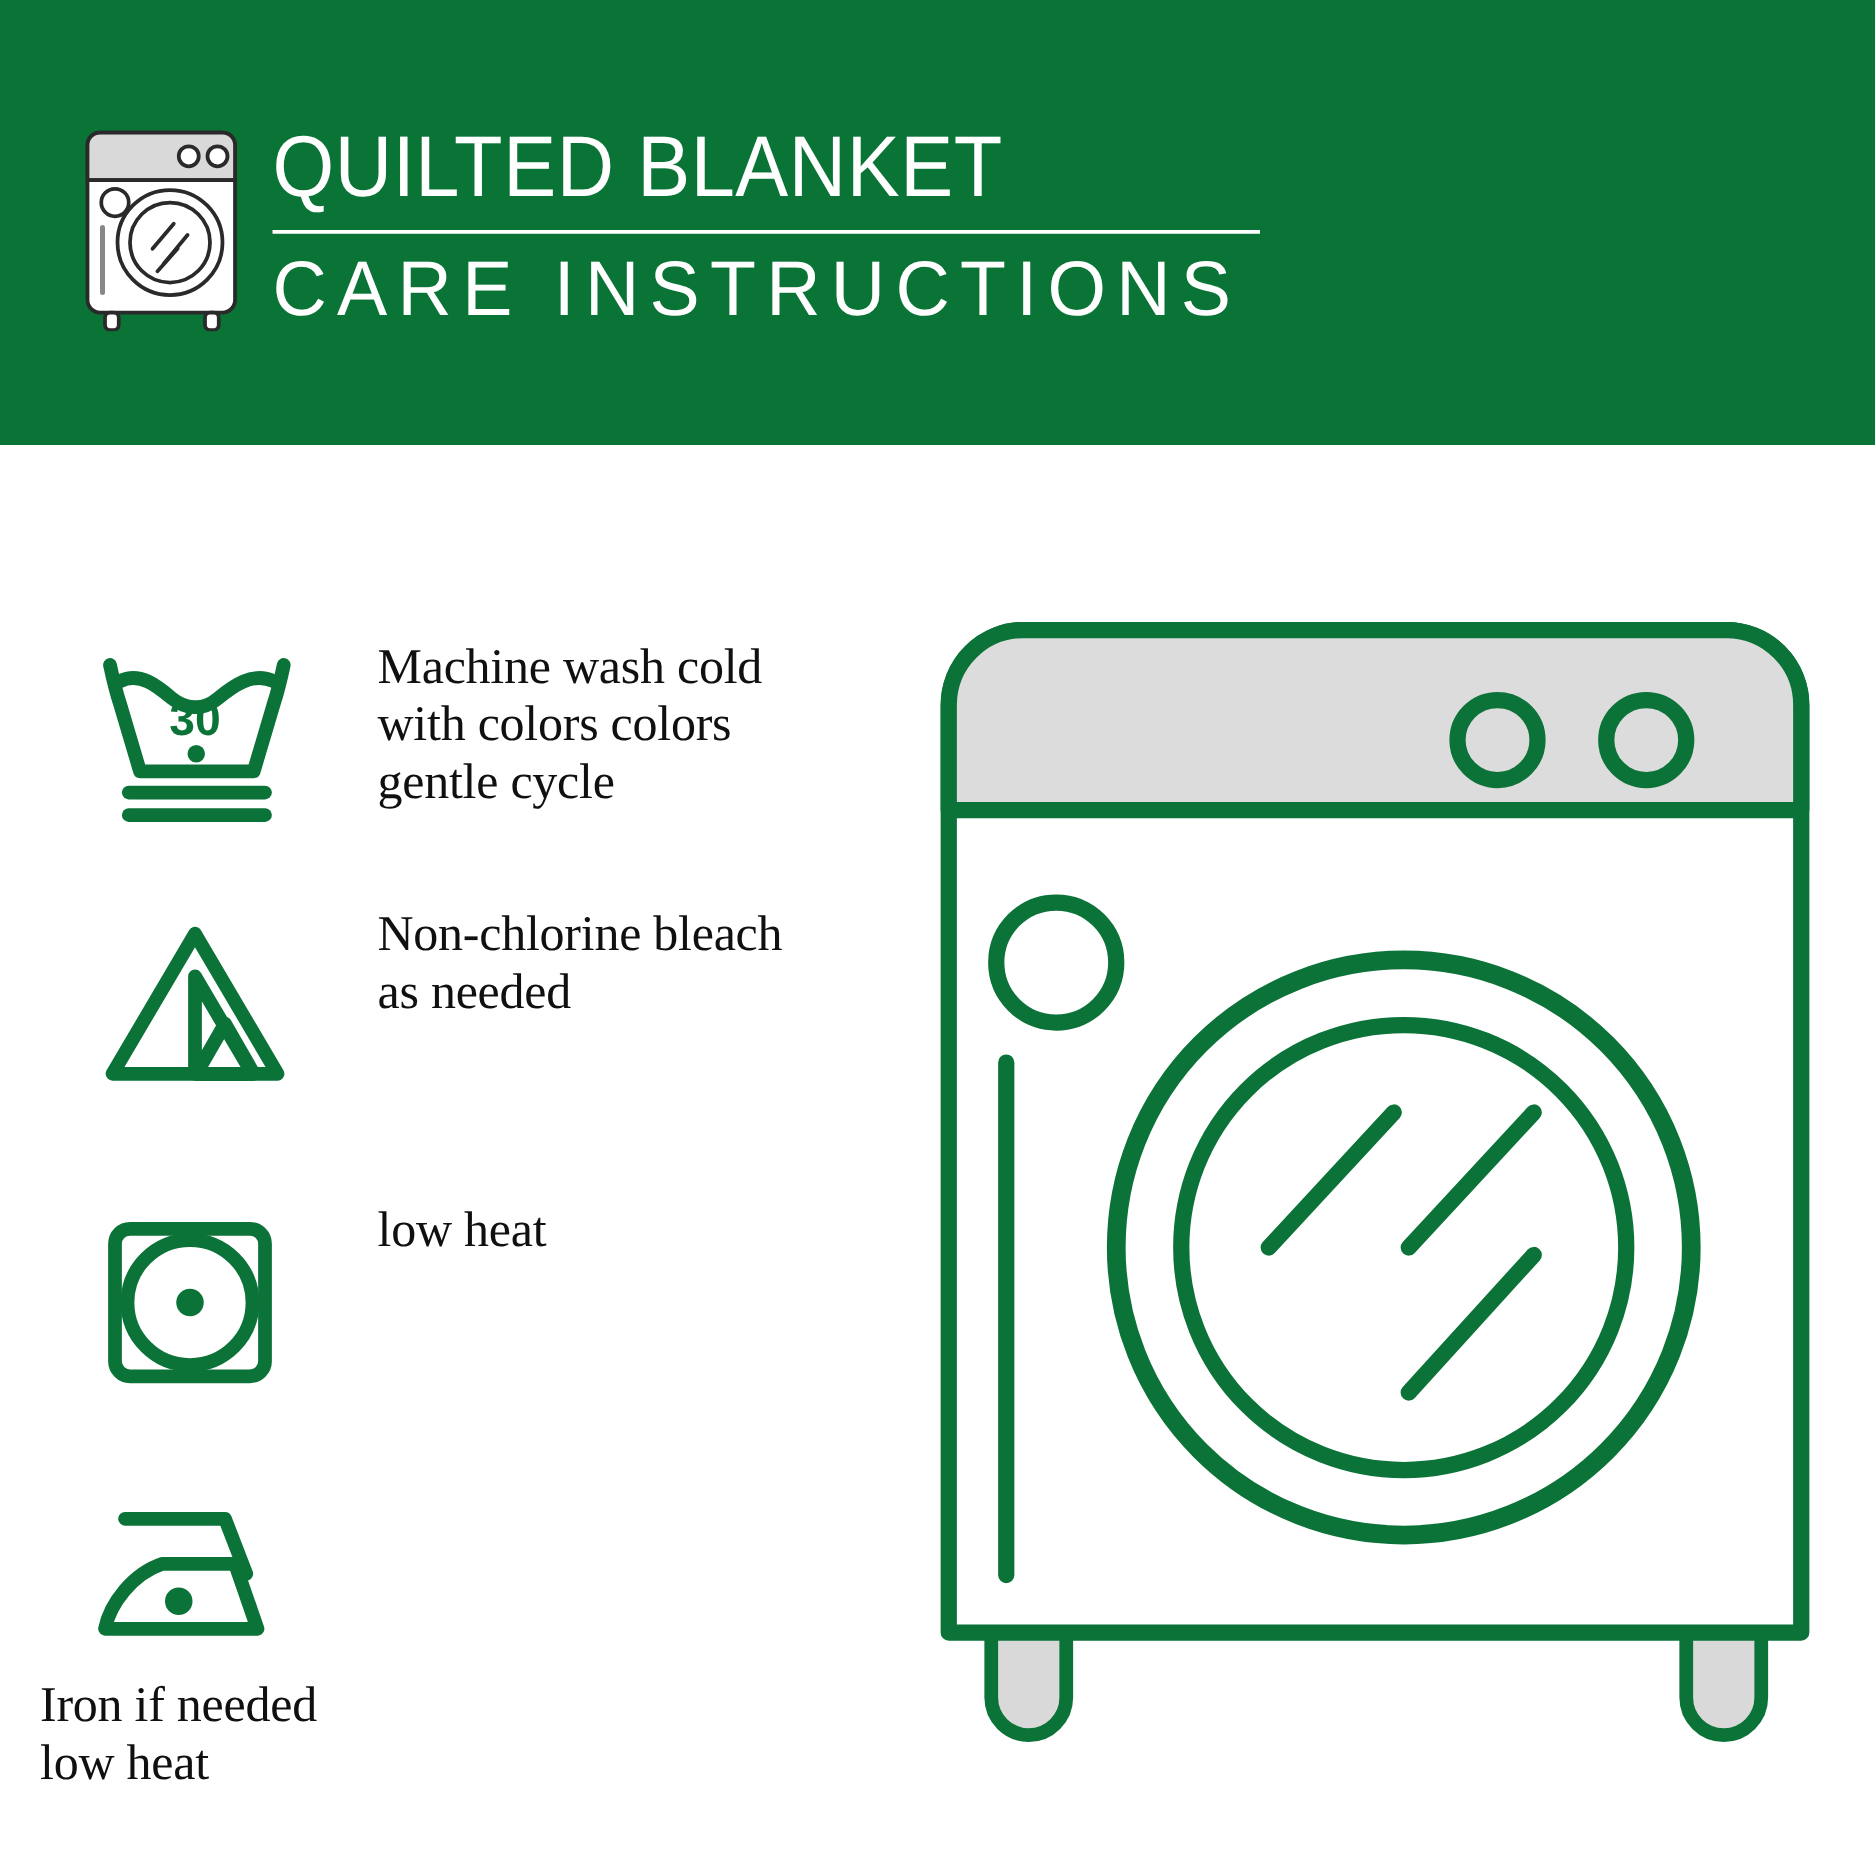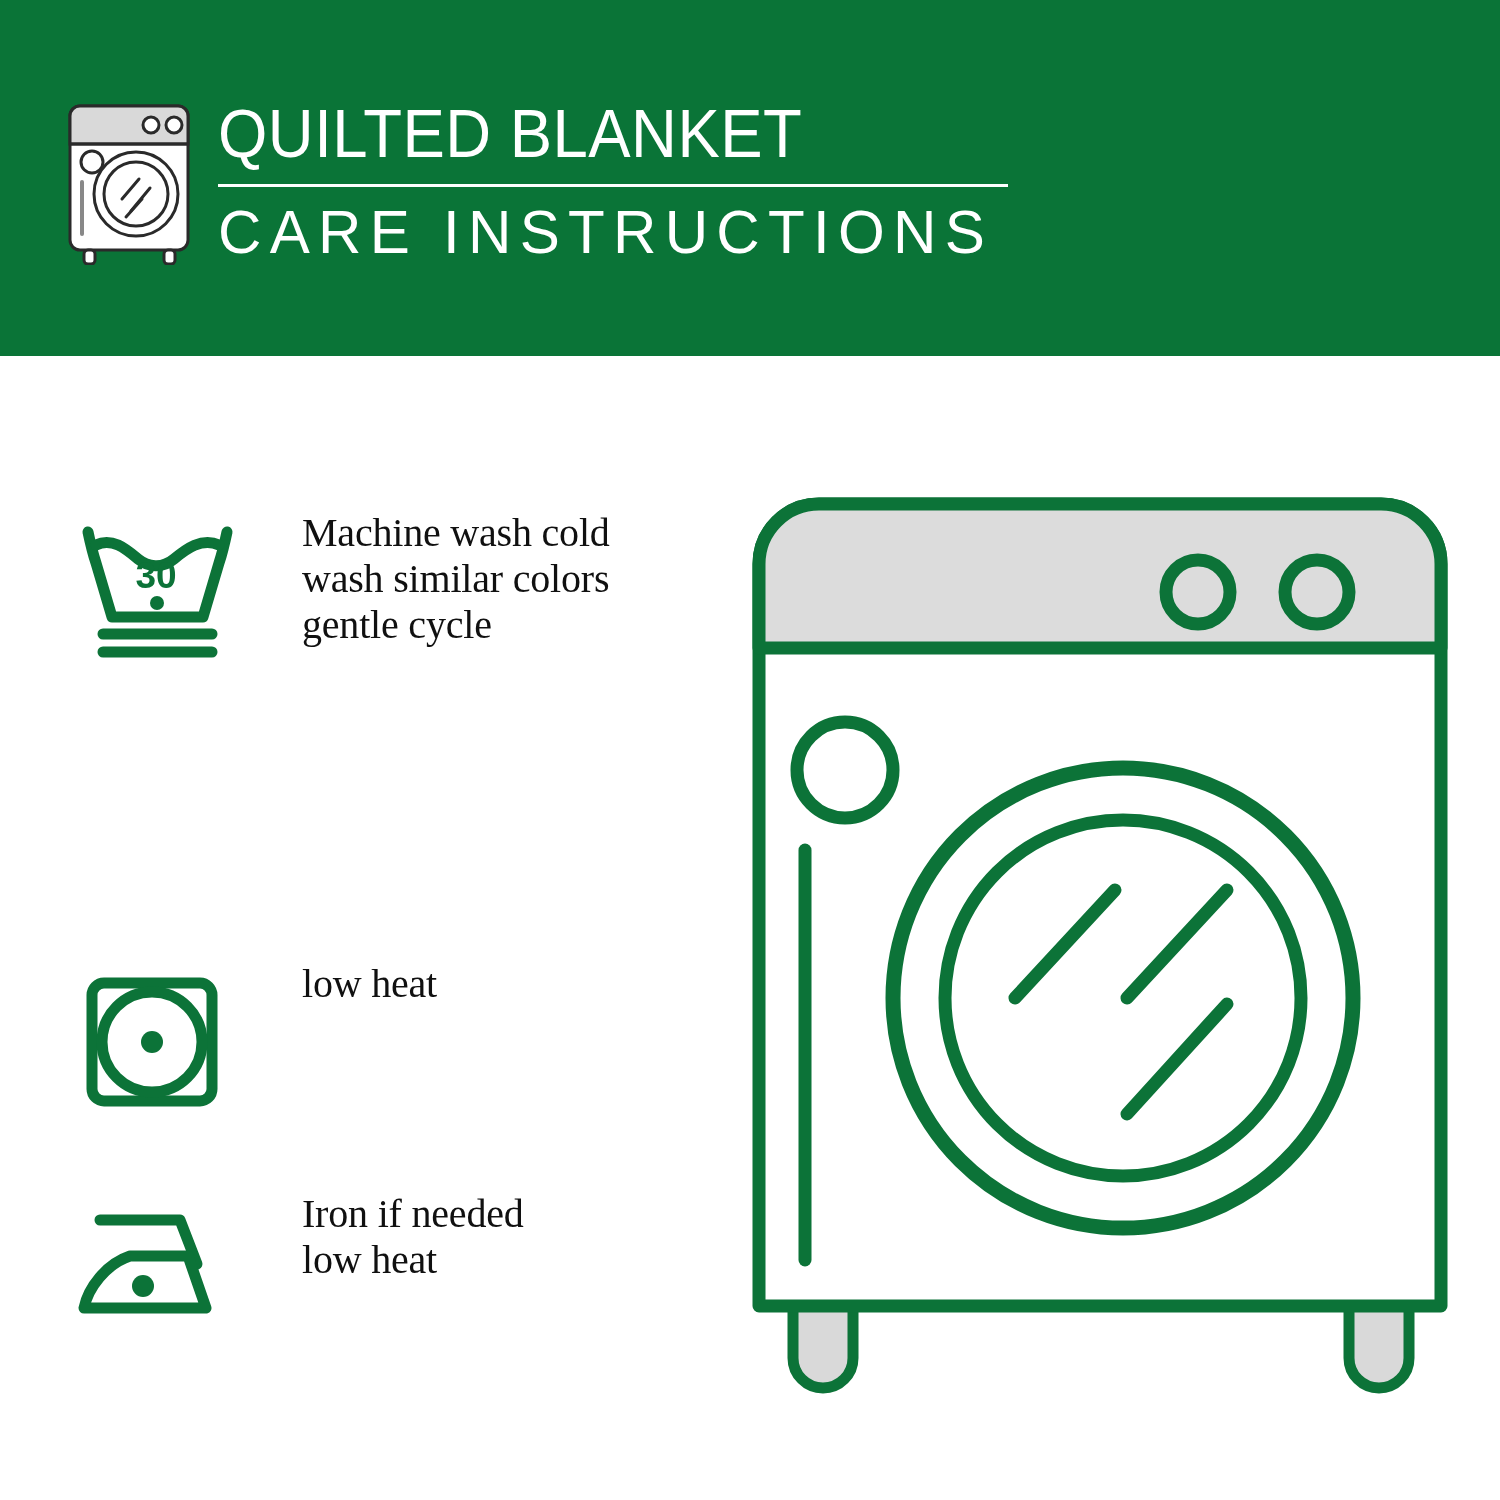--- a/index.html
+++ b/index.html
@@ -84,21 +84,21 @@
   .care-row {
     position: absolute;
     left: 0;
     width: 740px;
     display: flex;
     align-items: flex-start;
   }
   .care-row-0 { top: 154px; height: 180px; }
   .care-row-1 { top: 368px; height: 170px; }
   .care-row-2 { top: 605px; height: 165px; }
-  .care-row-3 { top: 835px; height: 160px; }
+  .care-row-3 { top: 835px; height: 160px; flex-direction: column; }
 
   .care-icon {
     width: 200px;
     min-width: 200px;
     height: 160px;
     margin-left: 70px;
     display: flex;
     align-items: center;
     justify-content: flex-start;
   }
@@ -174,25 +174,44 @@
 
             <line x1="33" y1="119" x2="142" y2="119"></line>
             <line x1="33" y1="137" x2="142" y2="137"></line>
           </g>
           <text x="86" y="73" font-family="Liberation Sans, sans-serif" font-size="37" font-weight="700" fill="#0c7338" text-anchor="middle">30</text>
           <circle cx="87" cy="88" r="7" fill="#0c7338"></circle>
         </svg>
       </div>
       <div class="care-text">
         <div>Machine wash cold</div>
-        <div>wash similar colors</div>
+        <div>with colors colors</div>
         <div>gentle cycle</div>
       </div>
     </div>
 
+    <div class="care-row care-row-1">
+      <div class="care-icon">
+        <svg width="175" height="150" viewBox="0 0 175 150" xmlns="http://www.w3.org/2000/svg">
+          <g fill="none" stroke="#0c7338" stroke-width="11" stroke-linecap="round" stroke-linejoin="round">
+
+            <path d="M86 18 L152 130 L20 130 Z"></path>
+
+            <path d="M86 52 L132 130 L86 130 Z"></path>
+          </g>
+          <g fill="none" stroke="#0c7338" stroke-width="11" stroke-linecap="round" stroke-linejoin="round">
+            <path d="M110 90 L133 130 L87 130 Z"></path>
+          </g>
+        </svg>
+      </div>
+      <div class="care-text">
+        <div>Non-chlorine bleach</div>
+        <div>as needed</div>
+      </div>
+    </div>
 
     <div class="care-row care-row-2">
       <div class="care-icon">
         <svg width="175" height="150" viewBox="0 0 175 150" xmlns="http://www.w3.org/2000/svg">
           <g fill="none" stroke="#0c7338" stroke-width="11" stroke-linejoin="round">
             <rect x="22" y="17" width="120" height="118" rx="12" ry="12"></rect>
             <circle cx="82" cy="76" r="50"></circle>
           </g>
           <circle cx="82" cy="76" r="11" fill="#0c7338"></circle>
         </svg>

